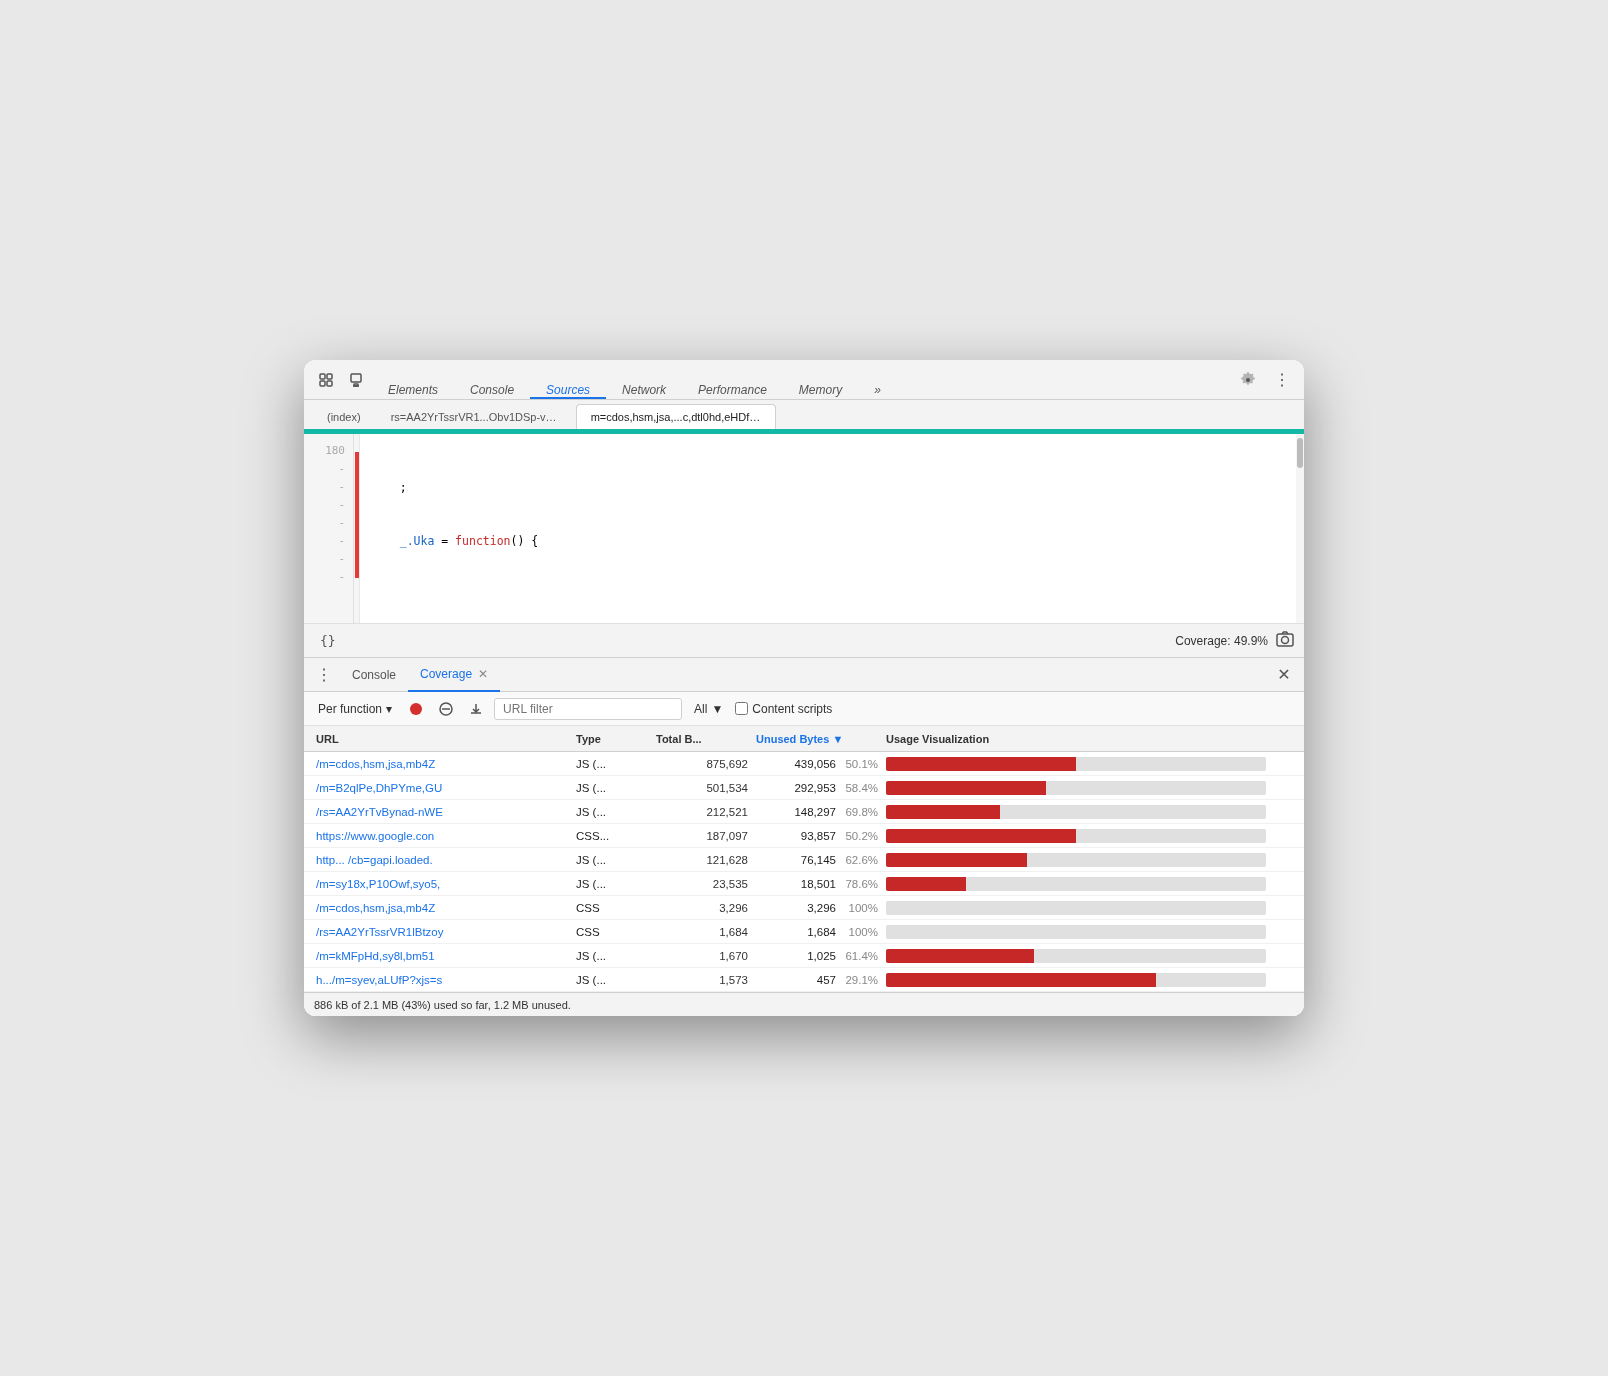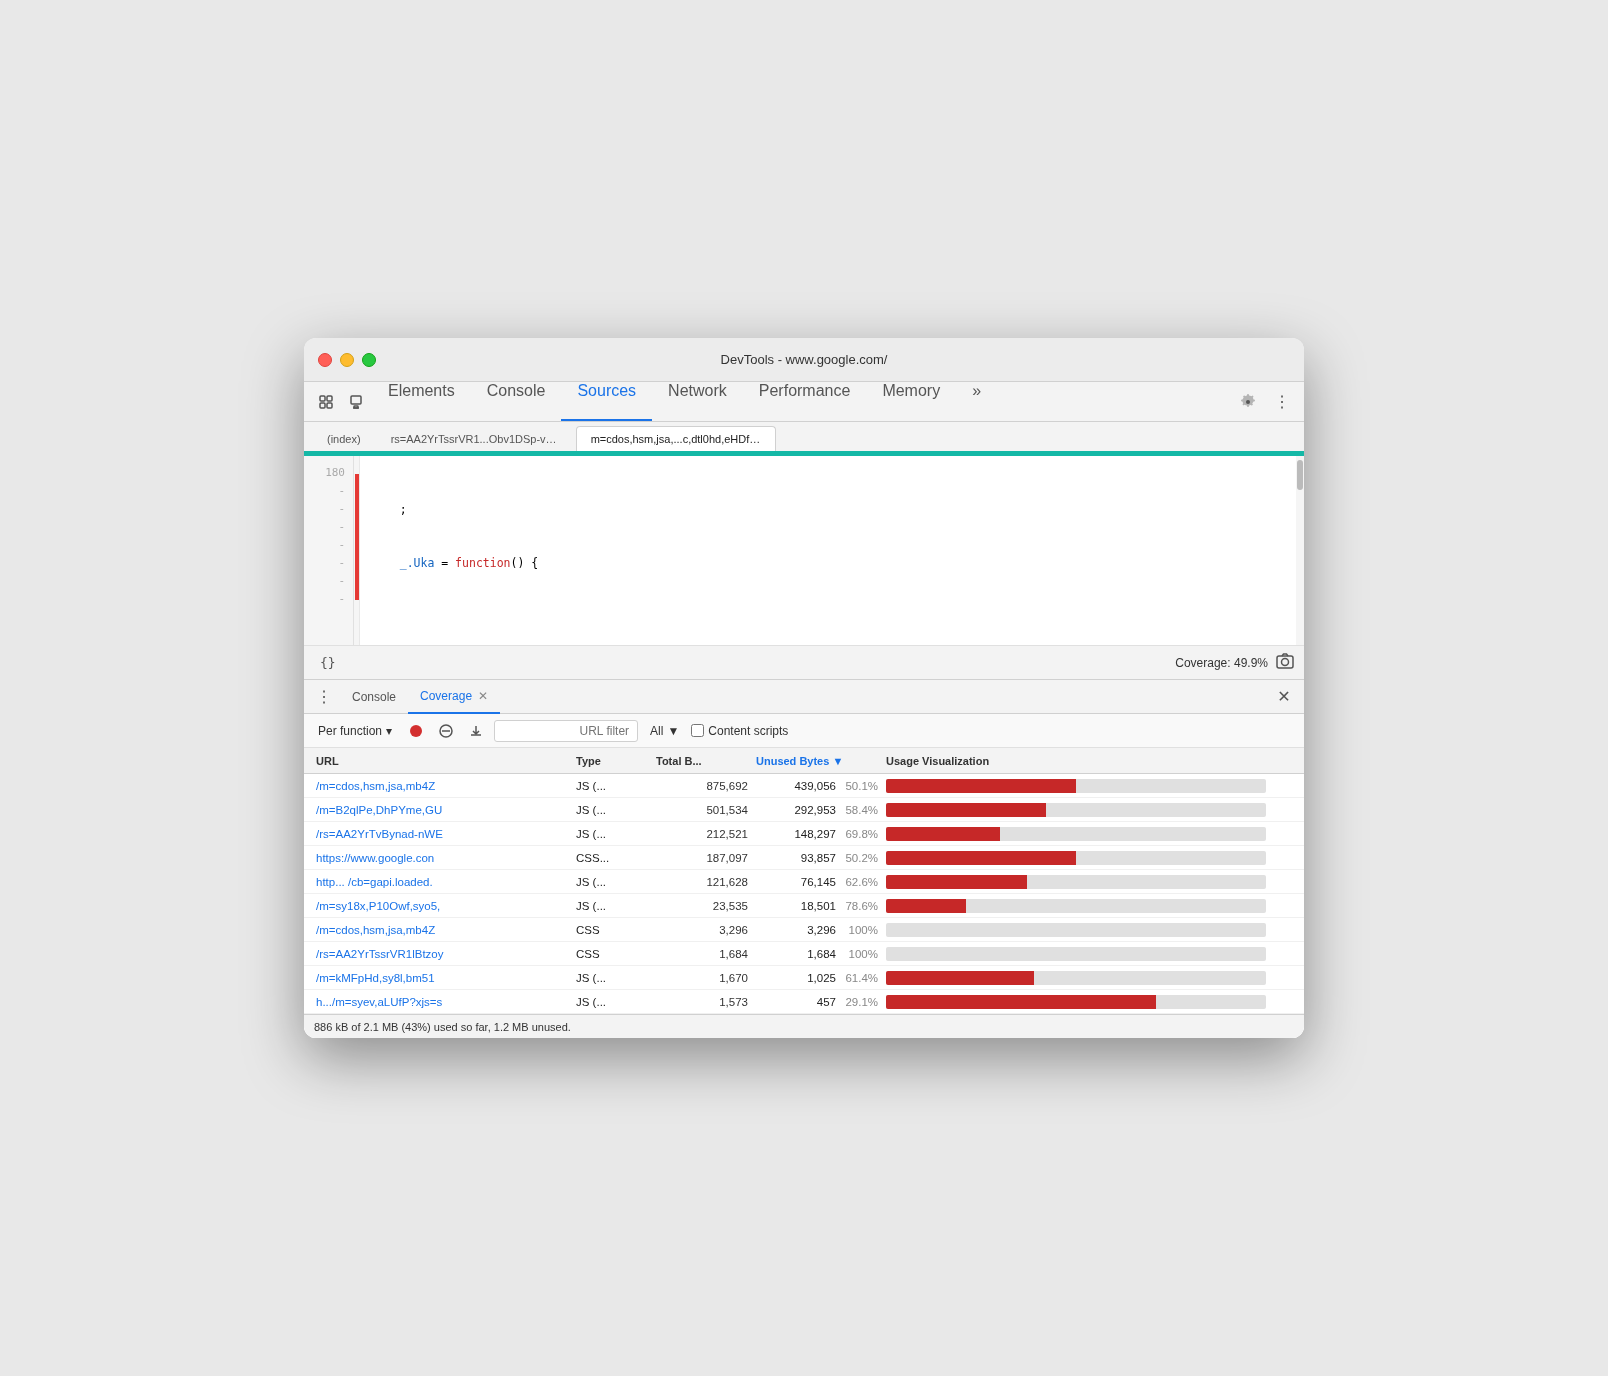--- a/index.html
+++ b/index.html
@@ -81,25 +81,26 @@
       display: flex;
       align-items: center;
       gap: 0;
       height: 100%;
       flex: 1;
     }
     .tab-item {
       padding: 0 16px;
       height: 100%;
       display: flex;
-      align-items: flex-start;
-      font-size: 16px;
+      align-items: flex-end;
+      font-size: 12px;
       color: #555;
       cursor: pointer;
       border-bottom: 2px solid transparent;
+      font-style: italic;
     }
     .tab-item.active {
       color: #1a73e8;
       border-bottom: 2px solid #1a73e8;
     }
     .toolbar-right {
       display: flex;
       align-items: center;
       gap: 6px;
       margin-left: auto;
@@ -327,24 +328,23 @@
       height: 24px;
       display: flex;
       align-items: center;
       justify-content: center;
     }
     .url-filter-input {
       border: 1px solid #d0d0d0;
       border-radius: 3px;
       padding: 3px 8px;
       font-size: 12px;
-      width: 144px;
+      width: 188px;
       outline: none;
       background: #fff;
-      text-align: right;
     }
     .all-dropdown {
       display: flex;
       align-items: center;
       gap: 4px;
       font-size: 12px;
       color: #333;
       background: none;
       border: none;
       cursor: pointer;
@@ -431,28 +431,20 @@
       padding: 0 10px;
       font-size: 11px;
       color: #333;
     }
   </style>
 </head>
 <body>
 
 <div class="window">
 
-  <div class="title-bar">
-    <div class="traffic-lights">
-      <div class="traffic-light tl-red"></div>
-      <div class="traffic-light tl-yellow"></div>
-      <div class="traffic-light tl-green"></div>
-    </div>
-    <span class="title-text">DevTools - www.google.com/</span>
-  </div>
 
   <div class="devtools">
 
     <div class="top-toolbar">
       <button class="toolbar-icon-btn" title="Inspect element">
         <svg width="16" height="16" viewBox="0 0 16 16" fill="none" stroke="#555" stroke-width="1.5">
           <rect x="2" y="2" width="5" height="5" rx="1"></rect>
           <rect x="9" y="2" width="5" height="5" rx="1"></rect>
           <rect x="2" y="9" width="5" height="5" rx="1"></rect>
           <rect x="9" y="9" width="5" height="5" rx="1"></rect>

